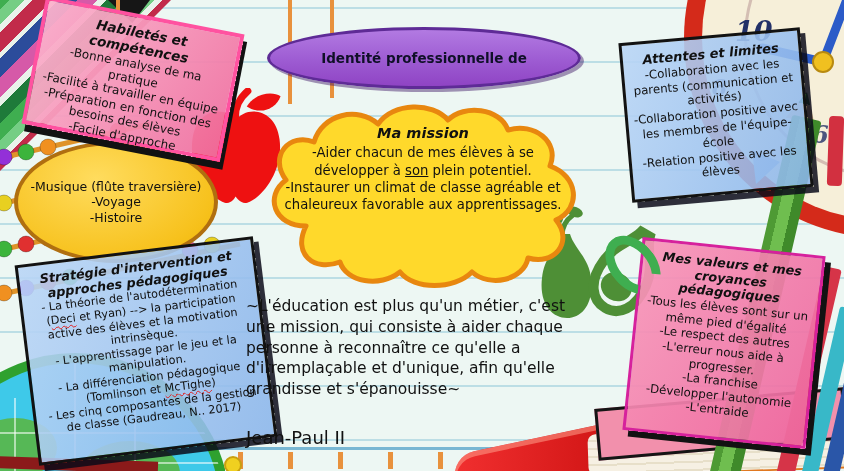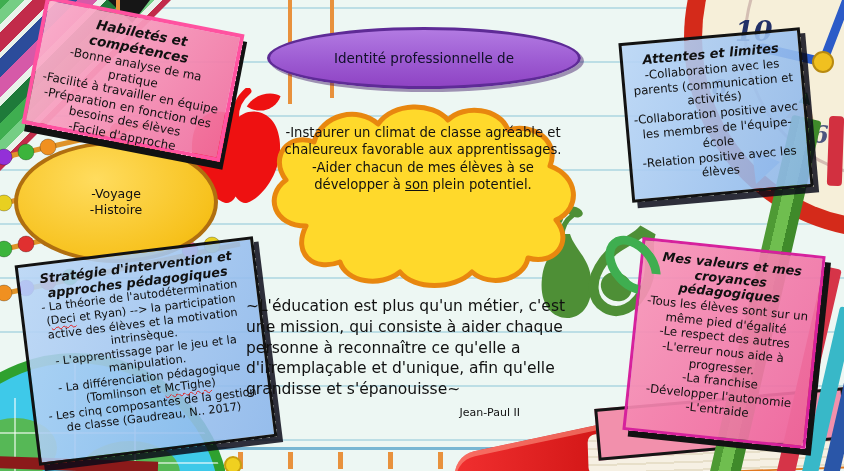--- a/index.html
+++ b/index.html
@@ -52,21 +52,21 @@
     background:linear-gradient(180deg,#2F6E22 0 12px,#EBC99C 12px 100%); }
 
   .paperclip { left:610px; top:232px; width:46px; height:66px; border:9px solid #3FAE50; border-radius:50%;
     border-bottom-color:transparent; transform:rotate(-40deg); z-index:4; }
 
   
   .ellipse-title { left:267px; top:27px; width:314px; height:62px; border-radius:50%;
     background:linear-gradient(180deg,#B27AE2 0%,#9D5BD2 55%,#8F44C4 100%);
     border:3px solid #5E2B96; box-shadow:3px 3px 0 rgba(60,20,100,.45);
     z-index:2; display:flex; flex-direction:row; justify-content:center; align-items:center;
-    color:#101028; font-weight:normal; font-size:13.5px; line-height:1.25; text-align:center; }
+    color:#101028; font-weight:bold; font-size:13.5px; line-height:1.25; text-align:center; }
 
   .ellipse-gold { left:14px; top:141px; width:204px; height:122px; border-radius:50%;
     background:radial-gradient(ellipse at 40% 30%,#FFDC5E 0%,#F7C21E 70%,#F0B400 100%);
     border:4px solid #B06F10; z-index:2;
     display:flex; flex-direction:column; justify-content:center; align-items:center;
     color:#111; font-size:12.5px; line-height:1.25; text-align:center; }
   .ellipse-gold .note-title { font-size:13.5px; }
 
   .cloud { left:256px; top:96px; width:330px; height:200px; z-index:2; }
   .cloud-text { left:283px; top:124px; width:280px; z-index:2; text-align:center;
@@ -92,21 +92,21 @@
     font-size:11.3px; line-height:1.2; }
   .note-blue2 .note-title { font-size:12.8px; line-height:1.15; }
   .note-pink2 { left:632px; top:246px; width:184px; height:194px; padding:8px 4px;
     background:linear-gradient(115deg, rgba(248,150,185,.93), rgba(238,105,160,.92));
     border:3px solid #D6219C; box-shadow:6px 6px 0 #121212; transform:rotate(6deg);
     font-size:11.8px; line-height:1.24; }
   .note-pink2 .note-title { font-size:12.8px; line-height:1.15; }
 
   .quote { left:246px; top:296px; width:344px; z-index:3; color:#111;
     font-size:15.5px; line-height:1.34; }
-  .quote-author { margin-top:6px; text-align:right; padding-right:70px; font-size:11px; }
+  .quote-author { margin-top:26px; text-align:left; padding-right:70px; font-size:18px; }
 
   .u { text-decoration:underline; }
   .sq { text-decoration:underline; text-decoration-style:wavy; text-decoration-color:#E02020;
         text-decoration-thickness:1px; text-underline-offset:2px; }
 
   .apple { left:186px; top:88px; width:100px; height:128px; z-index:2; }
   .avocado { left:522px; top:200px; width:132px; height:142px; z-index:2; overflow:visible; }
 </style>
 </head>
 <body>
@@ -227,30 +227,32 @@
       <path d="M95,28 C91,42 79,52 77,72 C74,98 87,112 102,112 C117,112 129,98 126,72 C124,52 109,42 105,28 Z" fill="none" stroke="#4E8F36" stroke-width="10"></path>
       <ellipse cx="101" cy="88" rx="16" ry="14" fill="#4E8F36"></ellipse>
     </g>
   </svg>
 
   <div class="abs ellipse-title">
     <div>Identité professionnelle de</div>
   </div>
 
   <div class="abs ellipse-gold">
+    <p>-Musique (flûte traversière)</p>
     <p>-Voyage</p>
     <p>-Histoire</p>
   </div>
 
   <svg class="abs cloud" viewBox="0 0 330 200">
     <path d="M50,130 C18,130 8,100 30,84 C12,60 34,36 58,46 C66,18 102,10 122,28 C138,6 176,6 192,24 C208,8 244,12 252,34 C278,26 304,46 294,70 C322,80 326,112 300,124 C318,146 298,170 272,162 C268,184 234,192 216,176 C198,194 158,194 144,176 C124,192 90,186 84,166 C58,176 36,158 50,130 Z" fill="#FFD92B" stroke="#E8870F" stroke-width="5" stroke-linejoin="round"></path>
   </svg>
   <div class="abs cloud-text">
+    <div class="note-title">Ma mission</div>
+    <p><span>-Aider chacun de mes élèves à se développer à </span><span class="u">son</span><span> plein potentiel.</span></p>
     <p>-Instaurer un climat de classe agréable et chaleureux favorable aux apprentissages.</p>
-    <p><span>-Aider chacun de mes élèves à se développer à </span><span class="u">son</span><span> plein potentiel.</span></p>
   </div>
 
   <div class="abs note note-pink1">
     <div class="note-title">Habiletés et compétences</div>
     <p>-Bonne analyse de ma pratique</p>
     <p>-Facilité à travailler en équipe</p>
     <p>-Préparation en fonction des besoins des élèves</p>
     <p>-Facile d'approche</p>
   </div>
 

